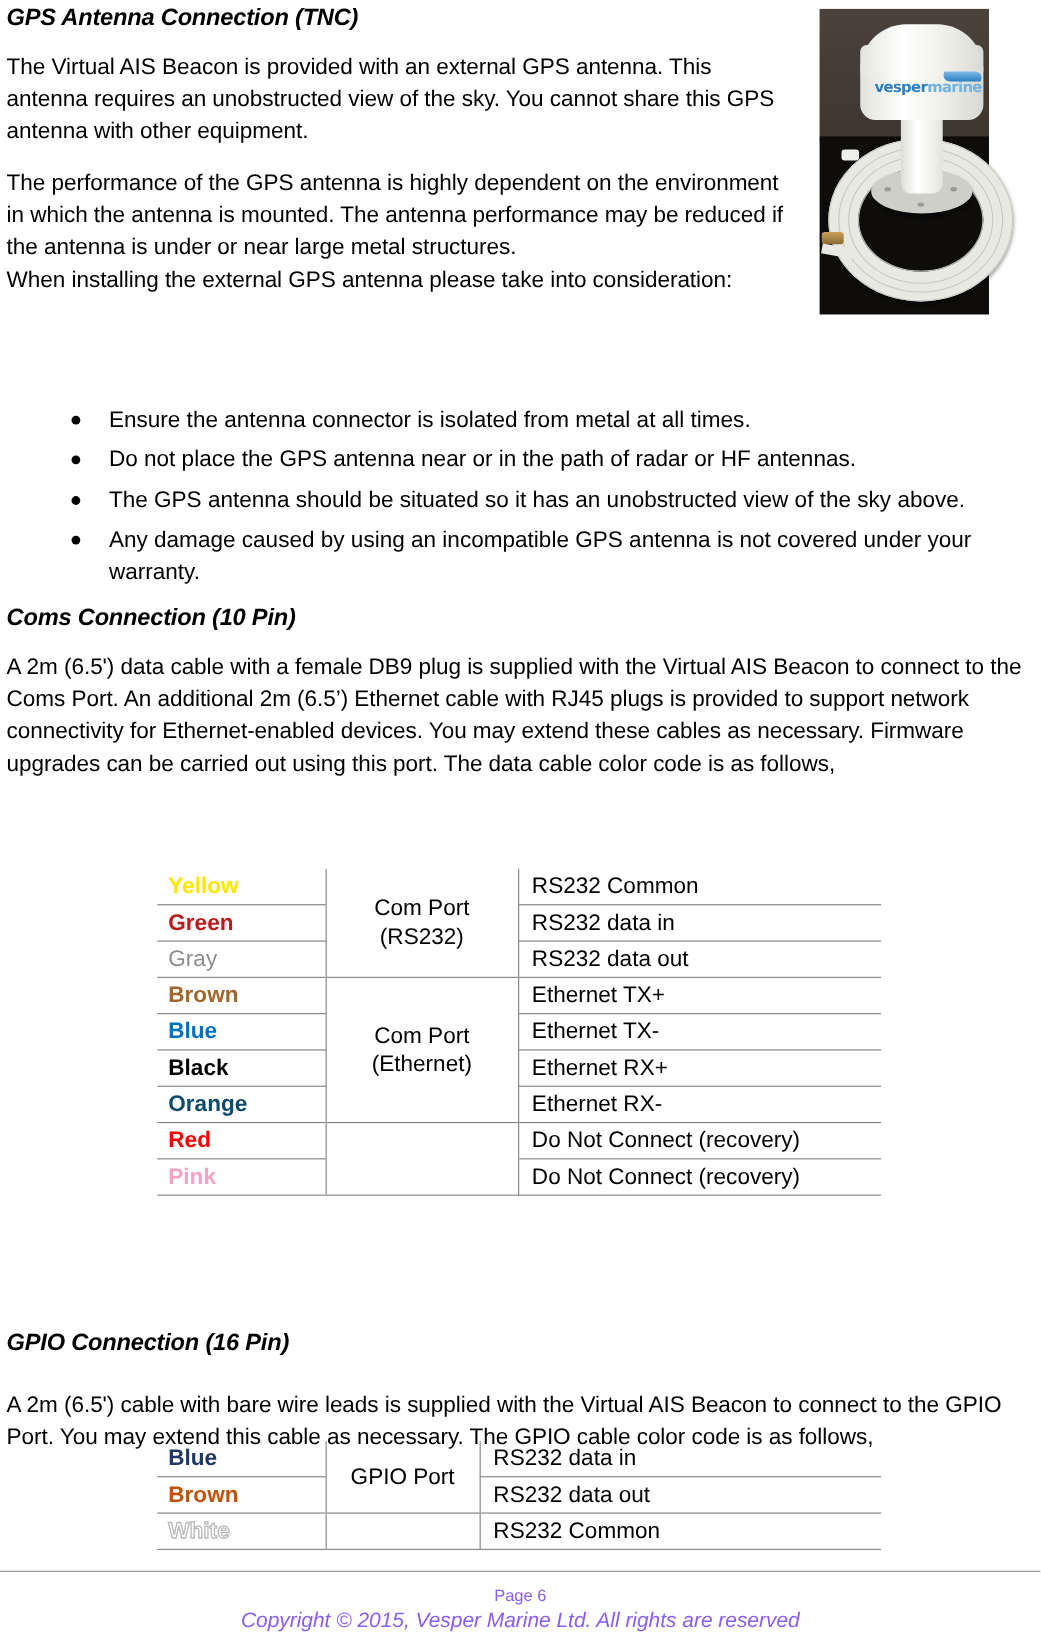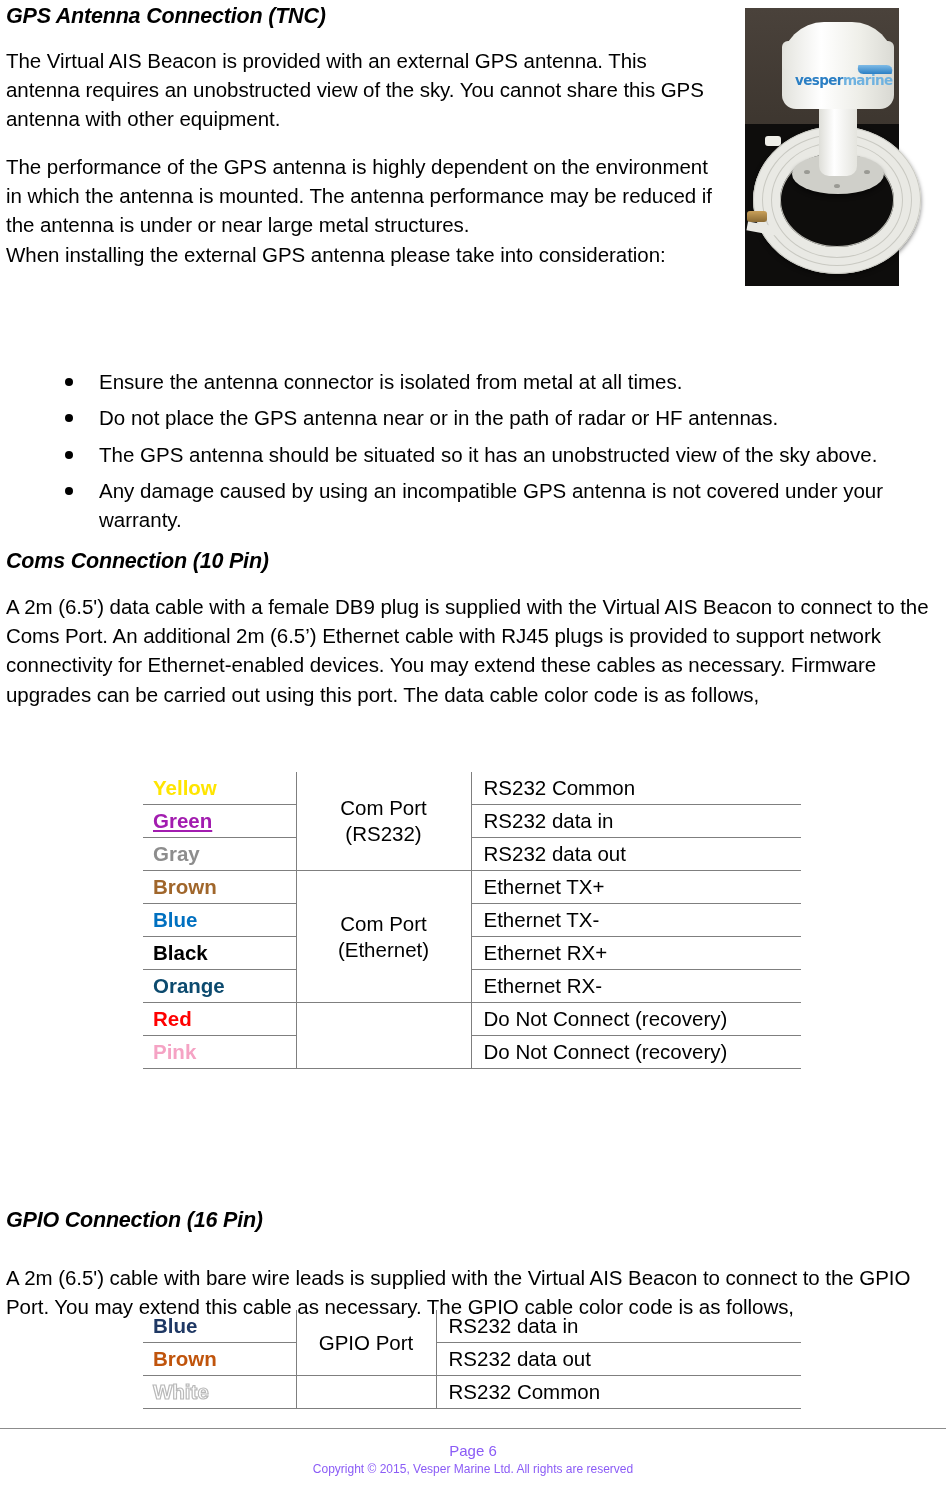--- a/index.html
+++ b/index.html
@@ -247,22 +247,22 @@
     line-height: 1.25;
   }
   .col-port.grp-end { border-bottom: 1.6px solid #7f7f7f !important; }
   .col-port.grp-top { border-top: 1.6px solid #7f7f7f !important; }
   .col-desc {
     border-bottom: 1.6px solid #7f7f7f !important;
     padding-left: 12px !important;
   }
 
   .c-yellow { color: #FFE500; }
-  .c-green  { color: #a21caf; text-decoration: underline; }
-  .c-gray   { color: #8D8D8D; font-weight: bold; margin-top: 16px; }
+  .c-green  { color: #b91c1c; }
+  .c-gray   { color: #8D8D8D; font-weight: normal; margin-top: 16px; }
   .c-brown  { color: #A0662B; }
   .c-blue   { color: #0070C0; }
   .c-black  { color: #000000; }
   .c-orange { color: #0c4a6e; }
   .c-red    { color: #FF0000; }
   .c-pink   { color: #F5A3C4; }
   .c-navy   { color: #1F3864; }
   .c-brown2 { color: #C0540C; }
   .c-white  {
     color: #ffffff;
@@ -282,21 +282,21 @@
     position: absolute;
     left: 0;
     right: 0;
     top: 1441px;
     text-align: center;
     font-size: 15px;
     color: #8b5cf6;
     line-height: 1.35;
   }
   .footer .page-num { font-size: 15px; }
-  .footer .copyright { font-size: 12px; }
+  .footer .copyright { font-size: 19px; font-style: italic; }
 </style>
 </head>
 <body>
 
 <div class="page">
 
   <div style="position:absolute; left:6px; top:4px; width:720px;">
     <h2 class="section-heading">GPS Antenna Connection (TNC)</h2>
 
     <p class="body-text gps-intro" style="margin-top:16px;">The Virtual AIS Beacon is provided with an external GPS antenna. This antenna requires an unobstructed view of the sky. You cannot share this GPS antenna with other equipment.</p>
@@ -348,21 +348,21 @@
       <span class="dot"></span>
       <span>Any damage caused by using an incompatible GPS antenna is not covered under your warranty.</span>
     </li>
   </ul>
 
   <div style="position:absolute; left:6px; top:549px; width:930px;">
     <h2 class="section-heading">Coms Connection (10 Pin)</h2>
     <p class="body-text" style="margin-top:17px;">A 2m (6.5') data cable with a female DB9 plug is supplied with the Virtual AIS Beacon to connect to the Coms Port. An additional 2m (6.5’) Ethernet cable with RJ45 plugs is provided to support network connectivity for Ethernet-enabled devices. You may extend these cables as necessary. Firmware upgrades can be carried out using this port. The data cable color code is as follows,</p>
   </div>
 
-  <table class="wire-table" style="position:absolute; left:143px; top:772px; width:658px;">
+  <table class="wire-table" style="position:absolute; left:143px; top:790px; width:658px;">
     <colgroup>
       <col style="width:153px">
       <col style="width:175px">
       <col style="width:330px">
     </colgroup>
     <tbody>
       <tr>
         <td class="col-color c-yellow">Yellow</td>
         <td class="col-port" rowspan="3">
           <div>Com Port</div>

